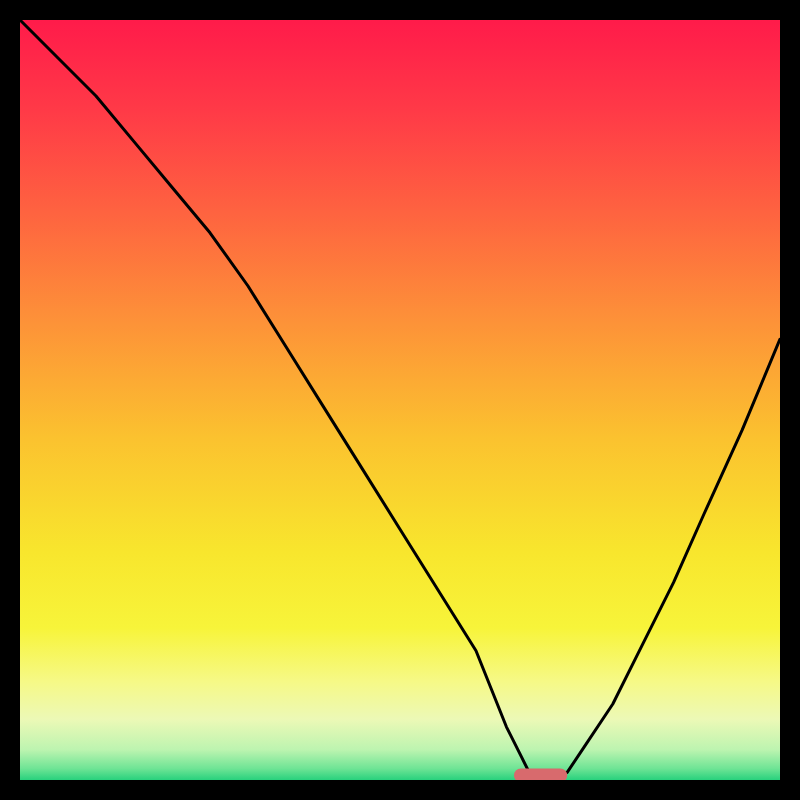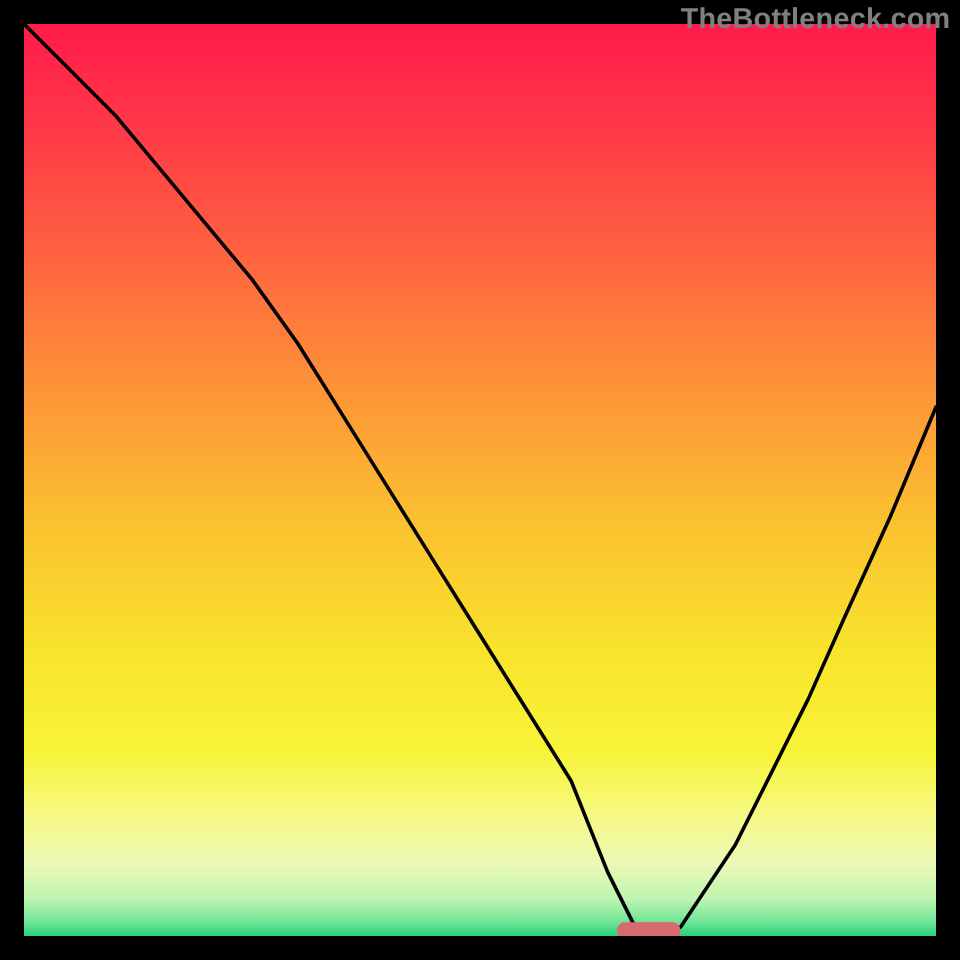--- a/index.html
+++ b/index.html
@@ -47,21 +47,20 @@
   .marker-capsule {
     fill: #d86a6d;
     stroke: none;
   }
 </style>
 </head>
 <body>
 
 <div class="stage">
 
-  <div class="watermark">TheBottleneck.com</div>
 
   <svg class="chart" viewBox="0 0 800 800">
     <defs>
       <linearGradient id="bgGrad" x1="0" y1="0" x2="0" y2="1">
           <stop offset="0%" stop-color="#ff1b4a"></stop>
           <stop offset="12%" stop-color="#ff3a47"></stop>
           <stop offset="25%" stop-color="#fe6240"></stop>
           <stop offset="40%" stop-color="#fd9338"></stop>
           <stop offset="55.00000000000001%" stop-color="#fbc22f"></stop>
           <stop offset="70%" stop-color="#f8e62d"></stop>

